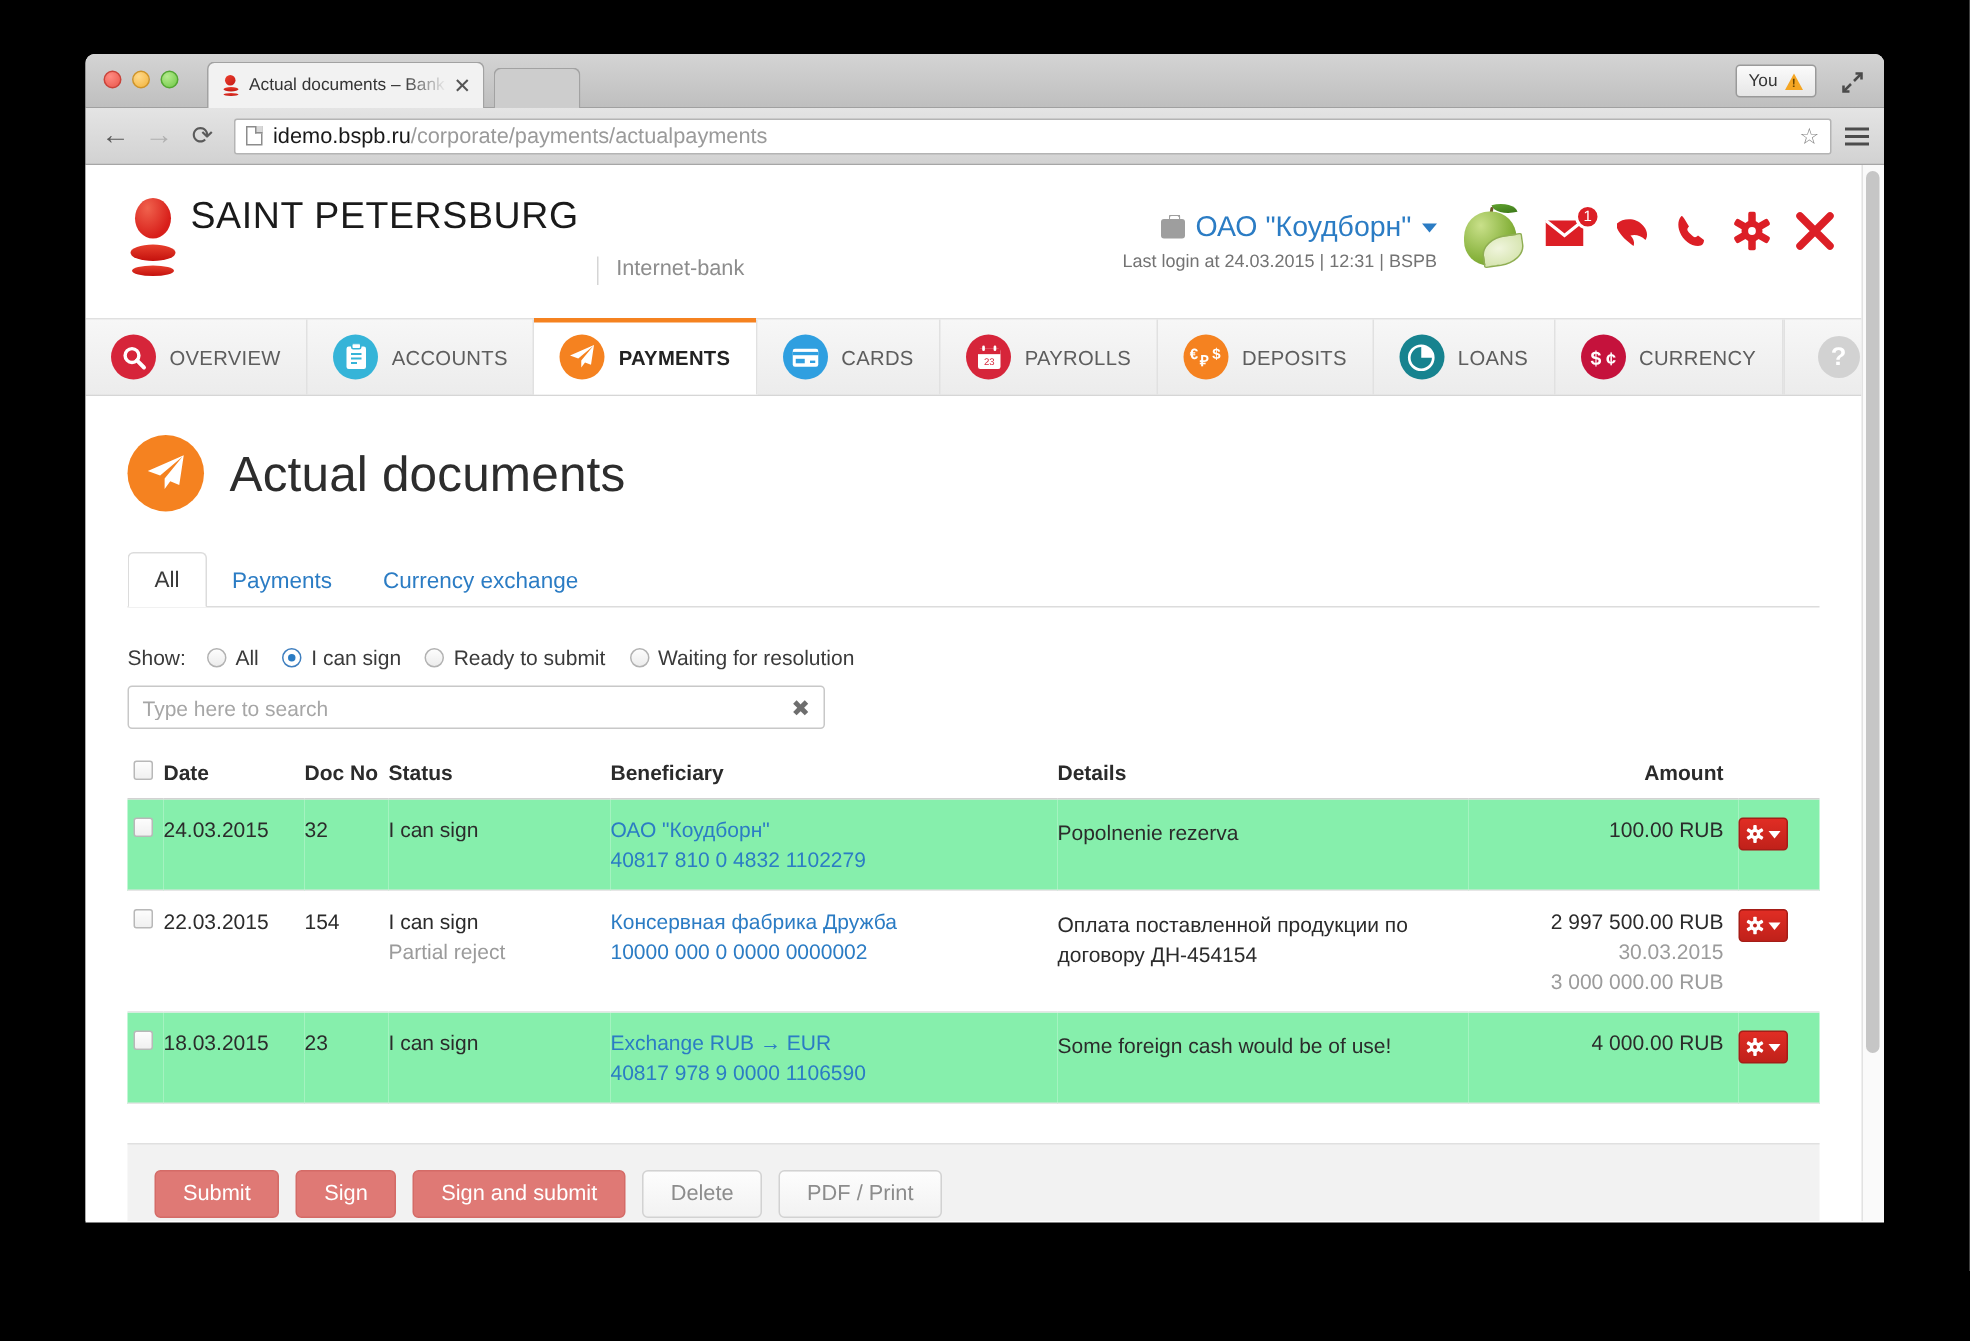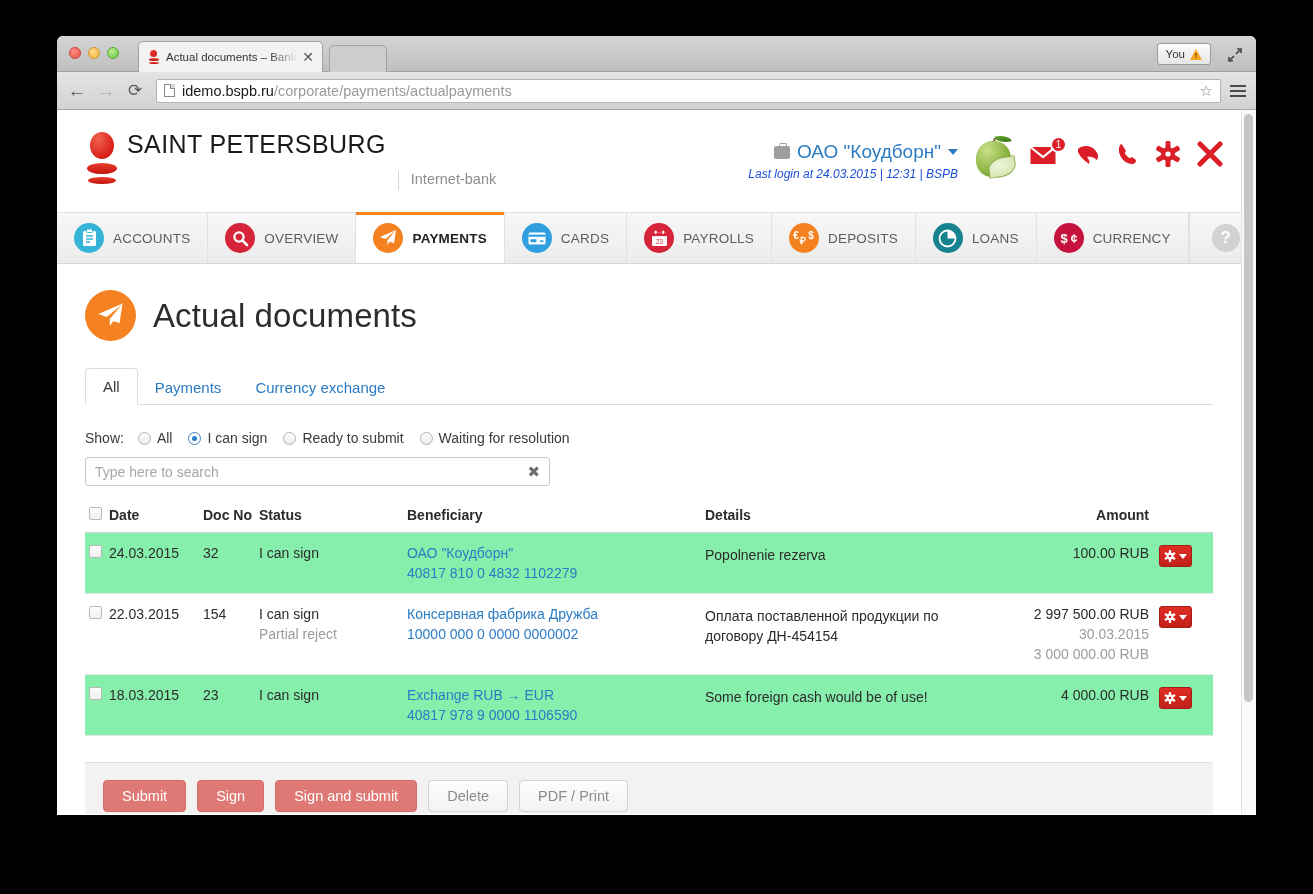--- a/index.html
+++ b/index.html
@@ -132,21 +132,21 @@
 
   .hdr-right { position: absolute; right: 18px; top: 27px; display: flex; align-items: flex-start; }
   .company-block { text-align: right; padding-top: 4px; margin-right: 14px; }
   .company-line { display: flex; align-items: center; justify-content: flex-end; gap: 7px; }
   .briefcase { width: 16px; height: 13px; background: #9e9e9e; border-radius: 2px; position: relative; }
   .briefcase::before { content: ""; position: absolute; left: 5px; top: -3px; width: 6px; height: 3px;
     border: 1.5px solid #9e9e9e; border-bottom: none; border-radius: 2px 2px 0 0; }
   .company-name { font-size: 19px; color: #2b7cc4; }
   .caret-dn { width: 0; height: 0; border-left: 5px solid transparent; border-right: 5px solid transparent;
     border-top: 6px solid #2b7cc4; }
-  .lastlogin { font-size: 12px; color: #1d4ed8; margin-top: 4px; white-space: nowrap; font-style: italic; }
+  .lastlogin { font-size: 12px; color: #737373; margin-top: 4px; white-space: nowrap; }
 
   .apple { width: 48px; height: 44px; position: relative; margin-right: 10px; margin-top: -2px; }
   .apple .body { position: absolute; left: 4px; top: 6px; width: 35px; height: 36px; border-radius: 48% 48% 46% 46%;
     background: radial-gradient(ellipse at 32% 26%, #c9e08a, #87b23c 60%, #5f8a26 100%); }
   .apple .stem { position: absolute; left: 21px; top: 3px; width: 2px; height: 9px; background: #6e5a2a;
     transform: rotate(10deg); border-radius: 1px; }
   .apple .leaf { position: absolute; left: 23px; top: 0px; width: 16px; height: 8px;
     background: linear-gradient(#5ea02e,#3d7a1a); border-radius: 0 100% 0 100%; transform: rotate(-12deg); }
   .apple .slice { position: absolute; left: 16px; top: 22px; width: 28px; height: 20px;
     background: radial-gradient(ellipse at 40% 40%, #f0f5dd, #cfe0a3);
@@ -374,38 +374,38 @@
                 <path d="M3 3 L23 23 M23 3 L3 23" stroke="#dc1f26" stroke-width="5" stroke-linecap="round"></path>
               </svg>
             </span>
           </div>
         </div>
       </div>
 
       <div class="navbar">
 
         <div class="nav-item">
+          <span class="nav-circle" style="background:#d6253a">
+            <svg width="17" height="17" viewBox="0 0 17 17">
+                <circle cx="7" cy="7" r="4.6" fill="none" stroke="#fff" stroke-width="2.3"></circle>
+                <path d="M10.3 10.3 L15 15" stroke="#fff" stroke-width="2.6" stroke-linecap="round"></path>
+              </svg>
+          </span>
+          <span class="nav-label">OVERVIEW</span>
+        </div>
+
+        <div class="nav-item">
           <span class="nav-circle" style="background:#35b4d8">
             <svg width="15" height="18" viewBox="0 0 15 18">
                 <rect x="1" y="2" width="13" height="15" rx="1.5" fill="#fff"></rect>
                 <rect x="4.5" y="0" width="6" height="3.5" rx="1" fill="#fff" stroke="#35b4d8" stroke-width="1"></rect>
                 <path d="M4 7 h7 M4 10 h7 M4 13 h4" stroke="#35b4d8" stroke-width="1.4"></path>
               </svg>
           </span>
           <span class="nav-label">ACCOUNTS</span>
-        </div>
-
-        <div class="nav-item">
-          <span class="nav-circle" style="background:#d6253a">
-            <svg width="17" height="17" viewBox="0 0 17 17">
-                <circle cx="7" cy="7" r="4.6" fill="none" stroke="#fff" stroke-width="2.3"></circle>
-                <path d="M10.3 10.3 L15 15" stroke="#fff" stroke-width="2.6" stroke-linecap="round"></path>
-              </svg>
-          </span>
-          <span class="nav-label">OVERVIEW</span>
         </div>
 
         <div class="nav-item active">
           <span class="nav-circle" style="background:#f58220">
             <svg width="18" height="18" viewBox="0 0 18 18">
                 <path d="M17 1 L1 8 L6.5 10 L16.5 1.6 L8.5 11.3 L8.5 16 L11 12.6 L15 14.2 Z" fill="#fff"></path>
               </svg>
           </span>
           <span class="nav-label">PAYMENTS</span>
         </div>

